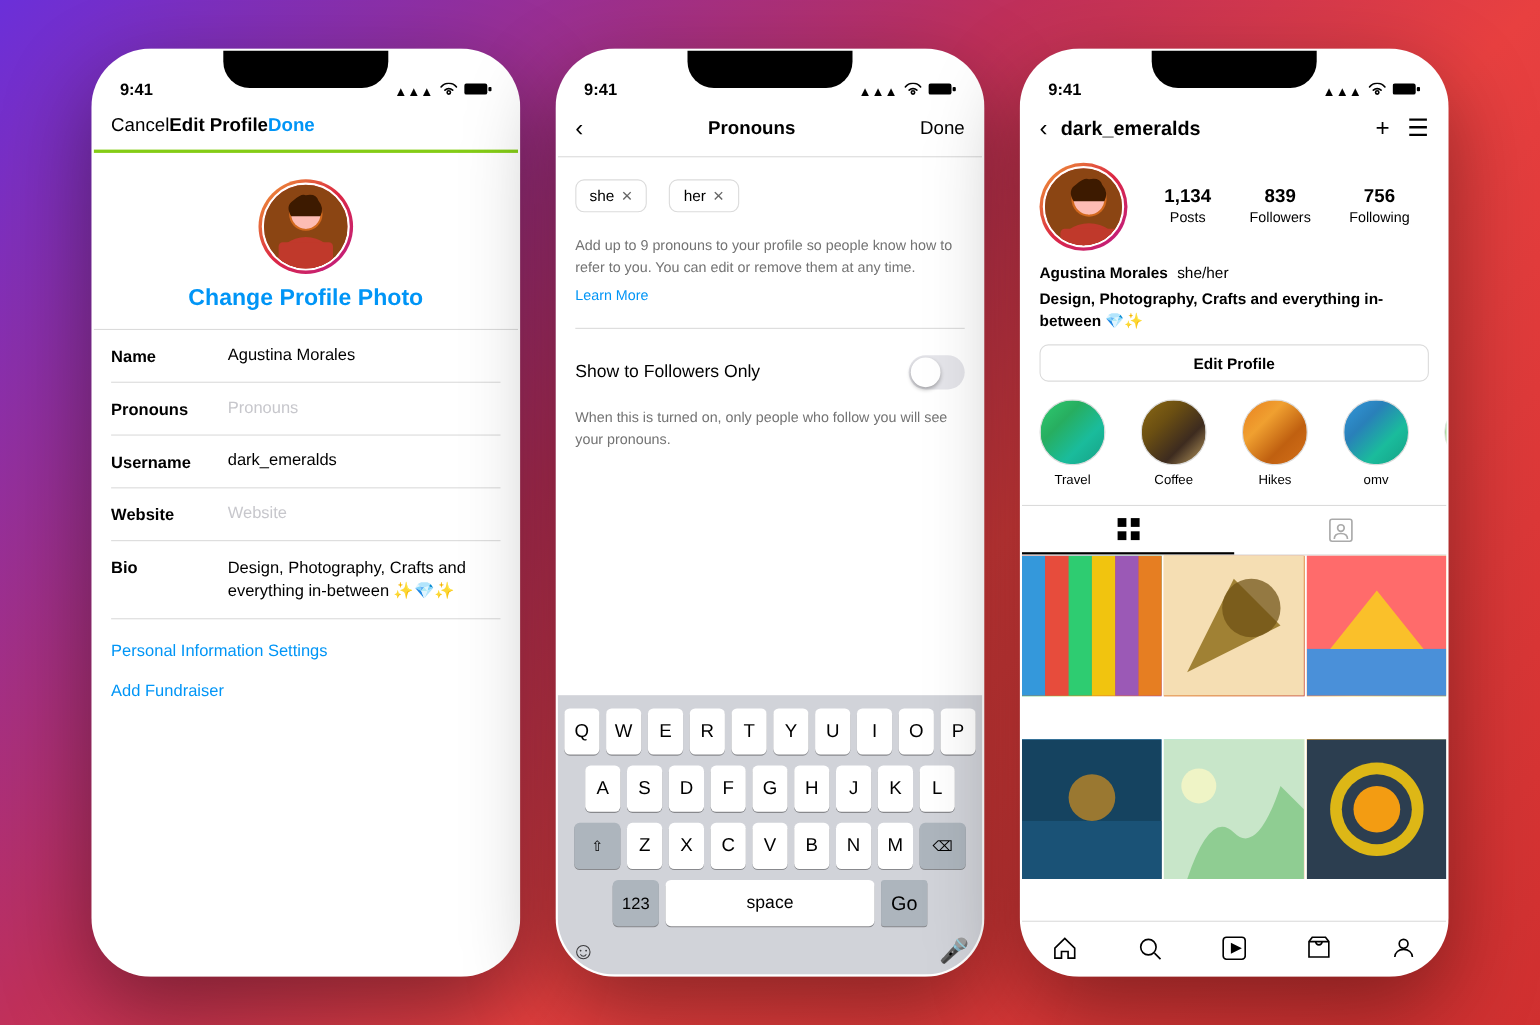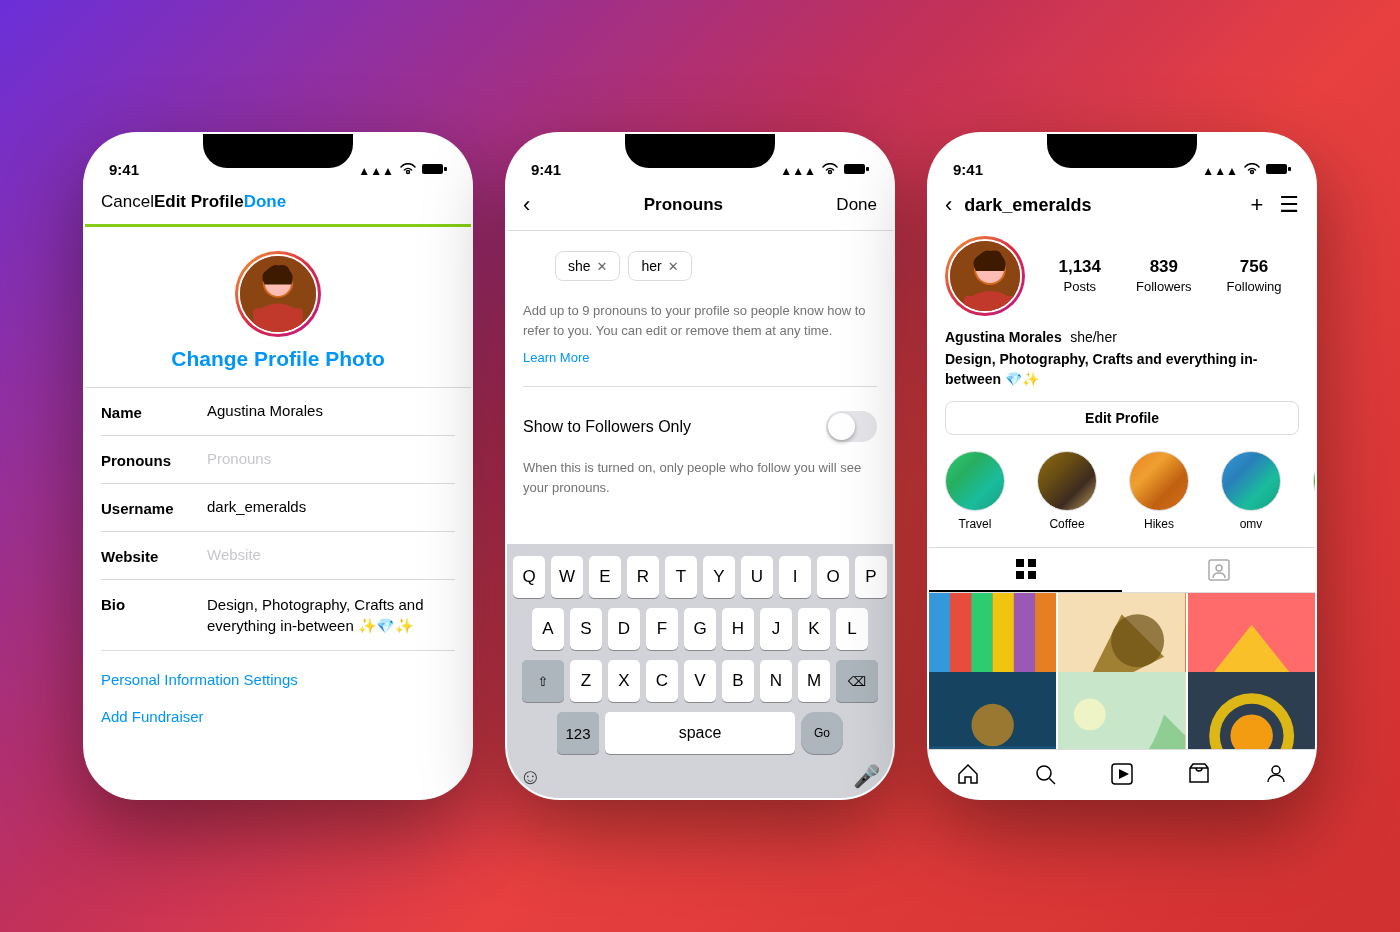--- a/index.html
+++ b/index.html
@@ -10,21 +10,21 @@
       display: flex;
       align-items: center;
       justify-content: center;
       gap: 32px;
       font-family: -apple-system, BlinkMacSystemFont, 'SF Pro Display', 'Helvetica Neue', Arial, sans-serif;
       overflow: hidden;
     }
 
     .phone {
       width: 390px;
-      height: 668px;
+      height: 844px;
       background: #fff;
       border-radius: 54px;
       box-shadow: 0 30px 80px rgba(0,0,0,0.4);
       position: relative;
       overflow: hidden;
       border: 2px solid rgba(255,255,255,0.15);
       flex-shrink: 0;
     }
 
     
@@ -143,21 +143,21 @@
       align-items: center;
       justify-content: space-between;
       padding: 8px 16px 12px;
       border-bottom: 1px solid #dbdbdb;
     }
     .back-btn { color: #000; font-size: 22px; }
     .pronouns-title { font-size: 17px; font-weight: 600; color: #000; }
     .pronouns-done { color: #000; font-size: 17px; }
 
     .pronouns-content { padding: 20px 16px; }
-    .pronoun-tags { display: flex; gap: 8px; margin-bottom: 20px; flex-wrap: wrap; margin-left: 32px; }
+    .pronoun-tags { display: flex; gap: 20px; margin-bottom: 20px; flex-wrap: wrap; }
     .pronoun-tag {
       display: flex;
       align-items: center;
       gap: 6px;
       padding: 6px 12px;
       border: 1px solid #dbdbdb;
       border-radius: 8px;
       font-size: 14px;
       color: #000;
     }
@@ -281,26 +281,26 @@
       align-items: center;
       justify-content: center;
       font-size: 16px;
       color: #000;
       box-shadow: 0 1px 0 rgba(0,0,0,0.35);
       flex: 1;
       max-width: 190px;
     }
     .key-go {
       background: #adb5bd;
-      border-radius: 14px;
+      border-radius: 3px;
       height: 42px;
       display: flex;
       align-items: center;
       justify-content: center;
-      font-size: 12px;
+      font-size: 18px;
       color: #000;
       box-shadow: 0 1px 0 rgba(0,0,0,0.35);
       min-width: 42px;
       max-width: 42px;
     }
     .keyboard-extras {
       display: flex;
       justify-content: space-between;
       align-items: center;
       padding: 10px 8px 0;

